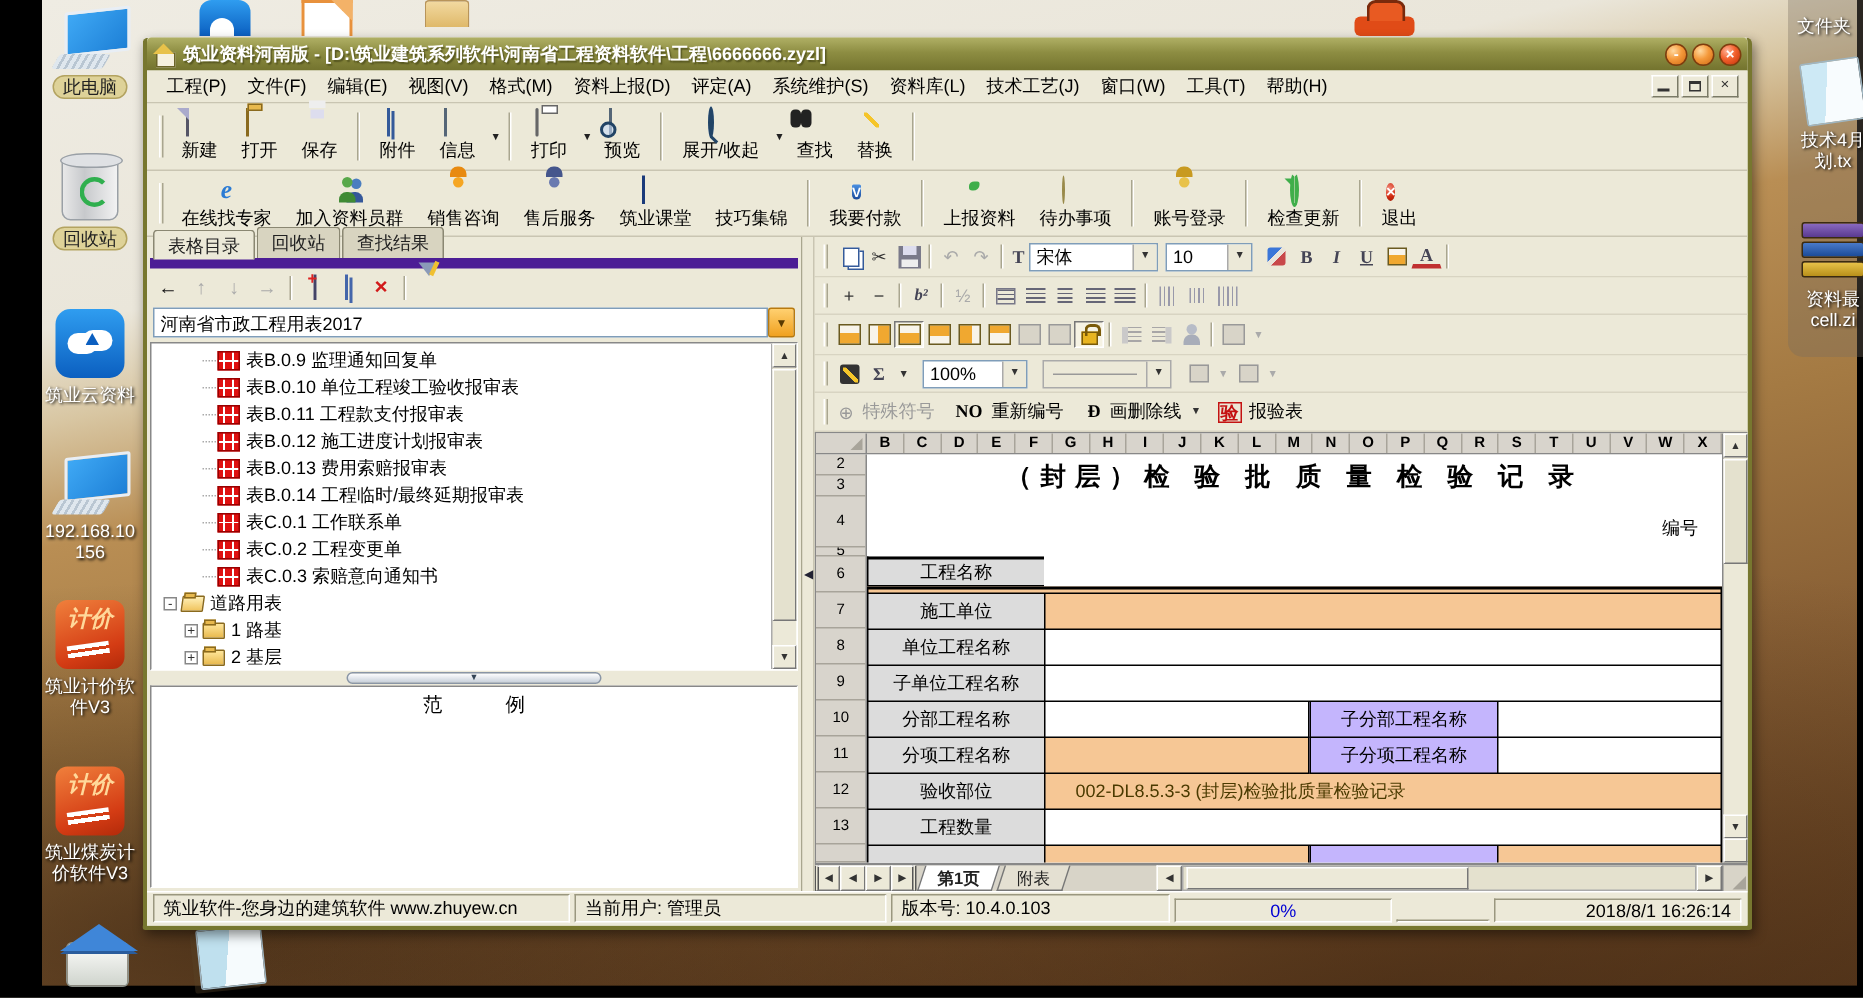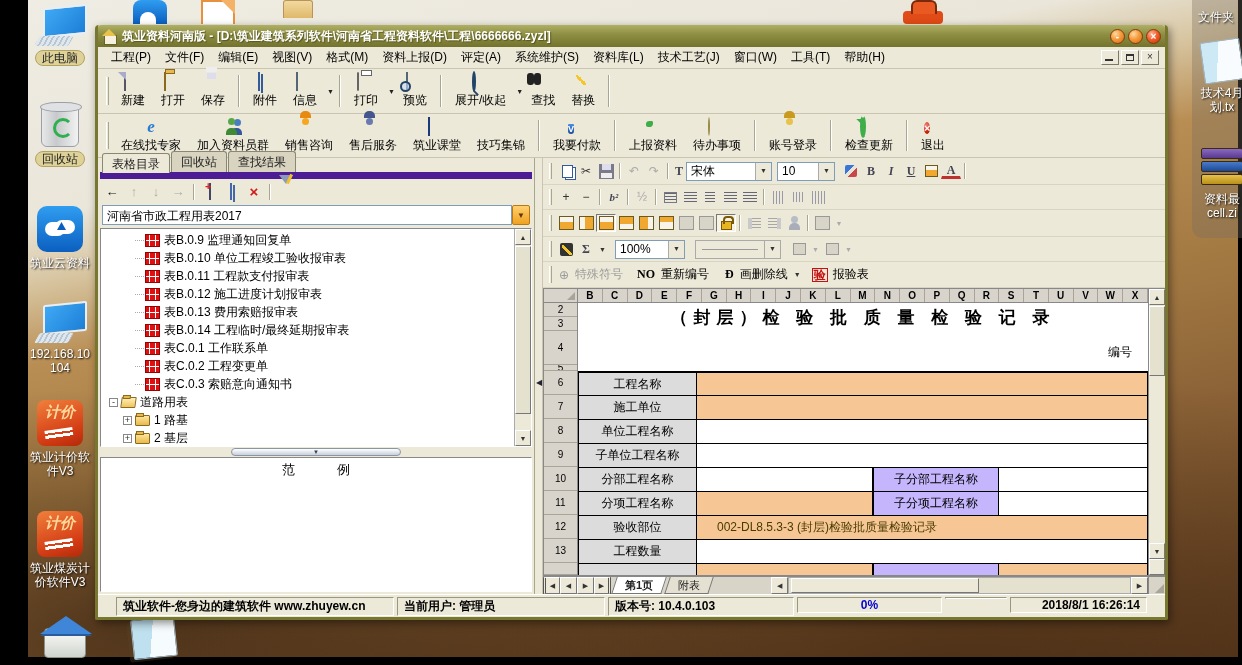--- a/index.html
+++ b/index.html
@@ -202,21 +202,21 @@
   .navb{width:17px;border:1px solid;border-color:#fff #777 #777 #fff;background:#ece9d8;text-align:center;font-size:7px;line-height:15px;color:#333;cursor:pointer;flex:0 0 auto;}
   .stab{padding:1px 10px;border:1px solid #777;border-top:none;background:#e4e0d2;cursor:pointer;transform:skewX(-18deg);margin-left:3px;color:#222;}
   .stab span{display:inline-block;transform:skewX(18deg);}
   .stab.active{background:#fff;font-weight:bold;}
   #hscroll{flex:1;display:flex;margin-left:60px;}
   #hscroll .track{flex:1;background:#e4e1ce;border:1px solid #aaa;position:relative;}
   #hscroll .hthumb{position:absolute;left:2px;top:0;width:55%;height:100%;background:#ece9d8;border:1px solid;border-color:#fff #777 #777 #fff;}
   .cornerbox{width:17px;background:#d8d4c8;border-left:1px solid #888;flex:0 0 auto;position:relative;}
   .cornerbox::after{content:"";position:absolute;right:1px;bottom:1px;border-left:9px solid transparent;border-bottom:9px solid #a8a49a;}
   
-  #statusbar{height:23px;background:#ece9d8;border-top:1px solid #fff;display:flex;align-items:flex-start;padding:2px 18px;gap:3px;flex:0 0 auto;font-size:12px;font-weight:bold;}
+  #statusbar{height:23px;background:#ece9d8;border-top:1px solid #fff;display:flex;align-items:flex-end;padding:2px 4px;gap:3px;flex:0 0 auto;font-size:12px;}
   .seg{border:1px solid;border-color:#9a977f #fff #fff #9a977f;display:flex;align-items:center;padding:0 6px;white-space:nowrap;overflow:hidden;color:#000;}
   .seg.prog{justify-content:center;color:#0000d4;}
   .seg.right{justify-content:flex-end;}
 </style>
 </head>
 <body>
 
 <div id="screen">
   <div id="wallpaper"></div>
 
@@ -241,21 +241,21 @@
     <div class="ic-bin"></div>
     <div class="dlabel hl">回收站</div>
   </div>
   <div class="dicon" style="left:24px;top:206px;">
     <div class="ic-cloud"></div>
     <div class="dlabel">筑业云资料</div>
   </div>
   <div class="dicon" style="left:24px;top:303px;">
     <div class="ic-pc"></div>
     <div class="dlabel">192.168.10
-104</div>
+156</div>
   </div>
   <div class="dicon" style="left:24px;top:400px;">
     <div class="ic-jj">计价</div>
     <div class="dlabel">筑业计价软
 件V3</div>
   </div>
   <div class="dicon" style="left:24px;top:511px;">
     <div class="ic-jj">计价</div>
     <div class="dlabel">筑业煤炭计
 价软件V3</div>
@@ -739,21 +739,21 @@
                 <div class="rowhdr" style="height:24px;">10</div>
                 <div class="rowhdr" style="height:24px;">11</div>
                 <div class="rowhdr" style="height:24px;">12</div>
                 <div class="rowhdr" style="height:24px;">13</div>
                 <div class="rowhdr" style="flex:1;"></div>
               </div>
               <div id="grid">
                 <div id="sh-title">（封层）检 验 批 质 量 检 验 记 录</div>
                 <div id="sh-no">编号</div>
 
-                <div class="srow" style="top:68px;height:25px;">
+                <div class="srow" style="top:68px;height:25px;flex-direction:column;">
                   <div class="cell lab" style="width:118px;border-top:2px solid #000;">工程名称</div>
                   <div class="cell val or" style="border-top:2px solid #000;"></div>
                 </div>
 
                 <div class="srow" style="top:93px;height:24px;">
                   <div class="cell lab" style="width:118px;">施工单位</div>
                   <div class="cell val or"></div>
                 </div>
 
                 <div class="srow" style="top:117px;height:24px;">

